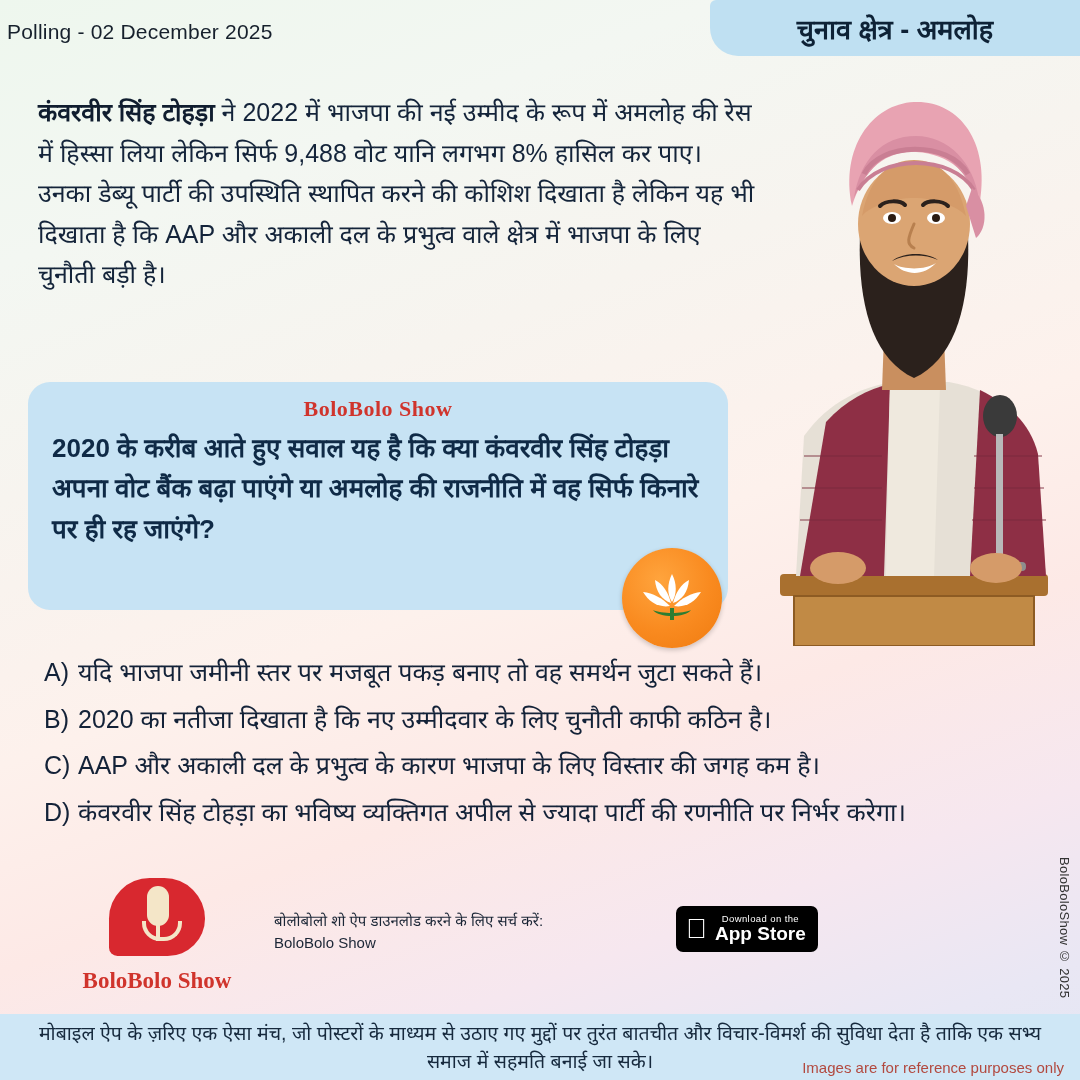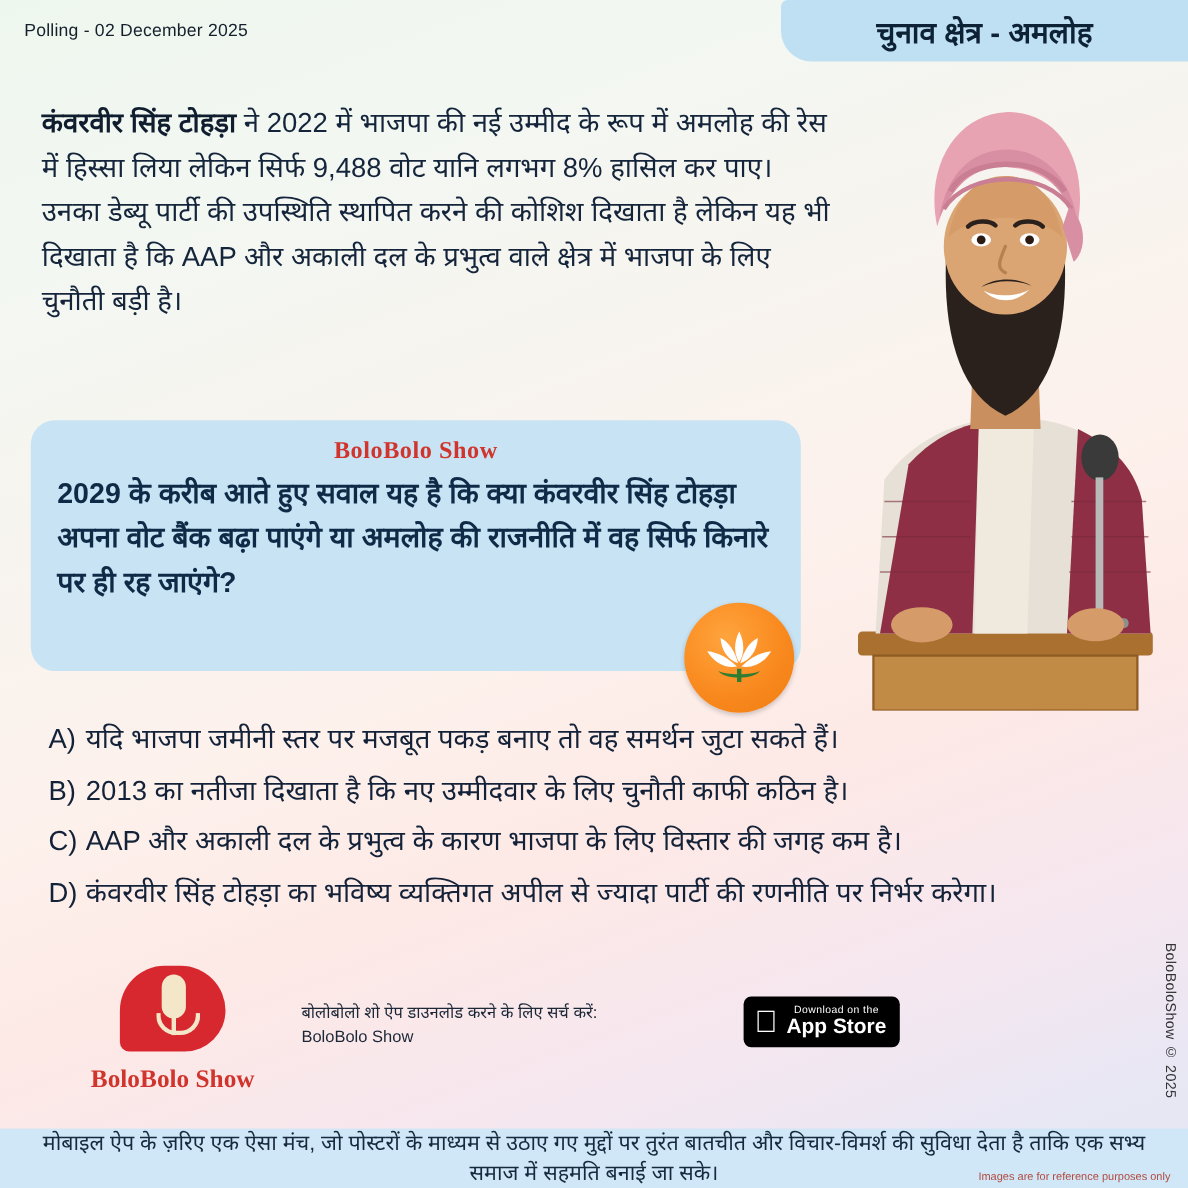--- a/index.html
+++ b/index.html
@@ -16,23 +16,23 @@
     position: relative;
     width: 1080px;
     height: 1080px;
     background: linear-gradient(160deg, #eef7ee 0%, #f3f7f2 18%, #f7f4ef 34%, #fdf1ec 52%, #fde9e6 66%, #f6e7ef 80%, #e9e7f4 92%, #e3e6f3 100%);
     overflow: hidden;
   }
 
   
   .top-left-label {
     position: absolute;
-    left: 22px;
+    left: 7px;
     top: 20px;
-    font-size: 16px;
+    font-size: 21px;
     color: #16202c;
     letter-spacing: 0.2px;
   }
   .constituency-pill {
     position: absolute;
     right: 0;
     top: 0;
     width: 370px;
     height: 56px;
     background: #bfe0f2;
@@ -265,38 +265,38 @@
     writing-mode: vertical-rl;
     letter-spacing: 0.3px;
   }
 
   
   .bottom-strip {
     position: absolute;
     left: 0;
     bottom: 0;
     width: 1080px;
-    height: 54px;
+    height: 66px;
     background: #cfe7f6;
     display: flex;
     align-items: center;
     justify-content: center;
     text-align: center;
   }
   .bottom-strip span {
     font-size: 19.5px;
     line-height: 1.45;
     color: #16293d;
     padding: 0 26px;
   }
   .ref-note {
     position: absolute;
     right: 16px;
     bottom: 4px;
-    font-size: 10px;
+    font-size: 15px;
     color: #b2493f;
   }
 </style>
 </head>
 <body>
 
 <div class="poster">
 
   <div class="top-left-label">Polling - 02 December 2025</div>
 
@@ -356,21 +356,21 @@
       <rect x="262" y="378" width="7" height="130" fill="#b9b9b9"></rect>
       <rect x="240" y="506" width="52" height="9" rx="4" fill="#8e8e8e"></rect>
 
       <ellipse cx="104" cy="512" rx="28" ry="16" fill="#d59b69"></ellipse>
       <ellipse cx="262" cy="512" rx="26" ry="15" fill="#d59b69"></ellipse>
     </svg>
   </div>
 
   <div class="q-card">
     <div class="brand-small">BoloBolo Show</div>
-    <div class="q-text">2029 के करीब आते हुए सवाल यह है कि क्या कंवरवीर सिंह टोहड़ा अपना वोट बैंक बढ़ा पाएंगे या अमलोह की राजनीति में वह सिर्फ किनारे पर ही रह जाएंगे?</div>
+    <div class="q-text">2020 के करीब आते हुए सवाल यह है कि क्या कंवरवीर सिंह टोहड़ा अपना वोट बैंक बढ़ा पाएंगे या अमलोह की राजनीति में वह सिर्फ किनारे पर ही रह जाएंगे?</div>
   </div>
 
   <div class="party-symbol">
     <svg viewBox="0 0 70 60" width="70" height="60" xmlns="http://www.w3.org/2000/svg">
       <path d="M35 6 C 30 16 30 26 35 34 C 40 26 40 16 35 6 Z" fill="#fff"></path>
       <path d="M18 12 C 19 24 25 32 34 35 C 31 24 26 16 18 12 Z" fill="#fff"></path>
       <path d="M52 12 C 51 24 45 32 36 35 C 39 24 44 16 52 12 Z" fill="#fff"></path>
       <path d="M6 24 C 12 34 22 40 33 38 C 25 30 16 25 6 24 Z" fill="#fff"></path>
       <path d="M64 24 C 58 34 48 40 37 38 C 45 30 54 25 64 24 Z" fill="#fff"></path>
       <path d="M16 42 C 24 46 46 46 54 42 C 48 50 22 50 16 42 Z" fill="#2e7d32"></path>
@@ -378,21 +378,21 @@
     </svg>
   </div>
 
   <div class="options">
     <div class="option">
       <span class="key">A)</span>
       <span class="txt">यदि भाजपा जमीनी स्तर पर मजबूत पकड़ बनाए तो वह समर्थन जुटा सकते हैं।</span>
     </div>
     <div class="option">
       <span class="key">B)</span>
-      <span class="txt">2013 का नतीजा दिखाता है कि नए उम्मीदवार के लिए चुनौती काफी कठिन है।</span>
+      <span class="txt">2020 का नतीजा दिखाता है कि नए उम्मीदवार के लिए चुनौती काफी कठिन है।</span>
     </div>
     <div class="option">
       <span class="key">C)</span>
       <span class="txt">AAP और अकाली दल के प्रभुत्व के कारण भाजपा के लिए विस्तार की जगह कम है।</span>
     </div>
     <div class="option">
       <span class="key">D)</span>
       <span class="txt">कंवरवीर सिंह टोहड़ा का भविष्य व्यक्तिगत अपील से ज्यादा पार्टी की रणनीति पर निर्भर करेगा।</span>
     </div>
   </div>

